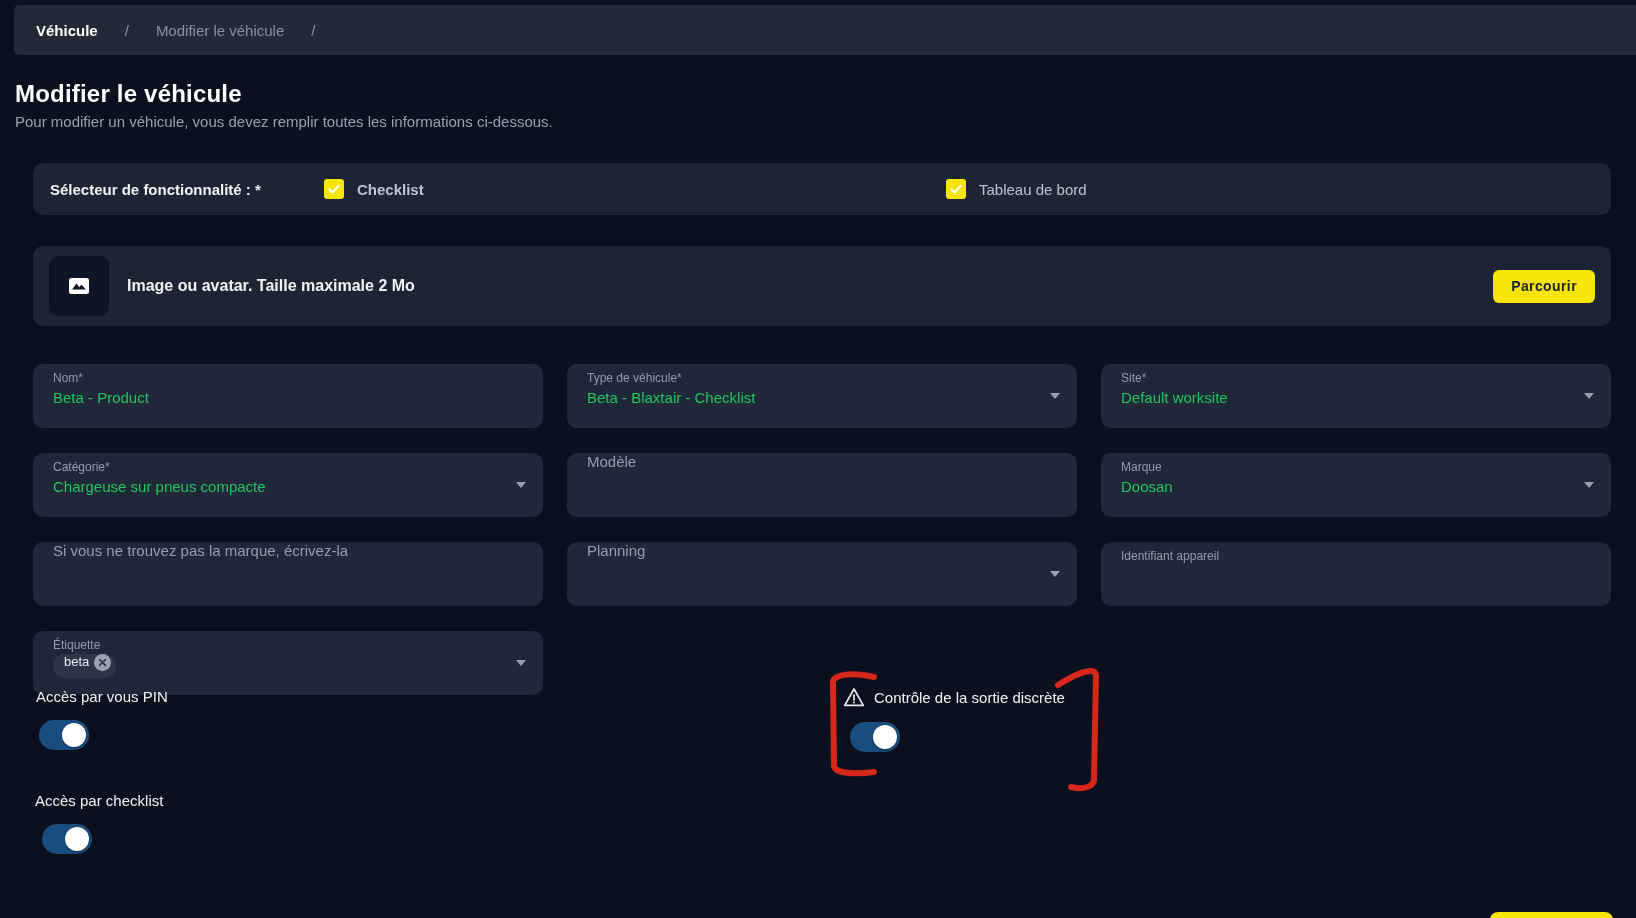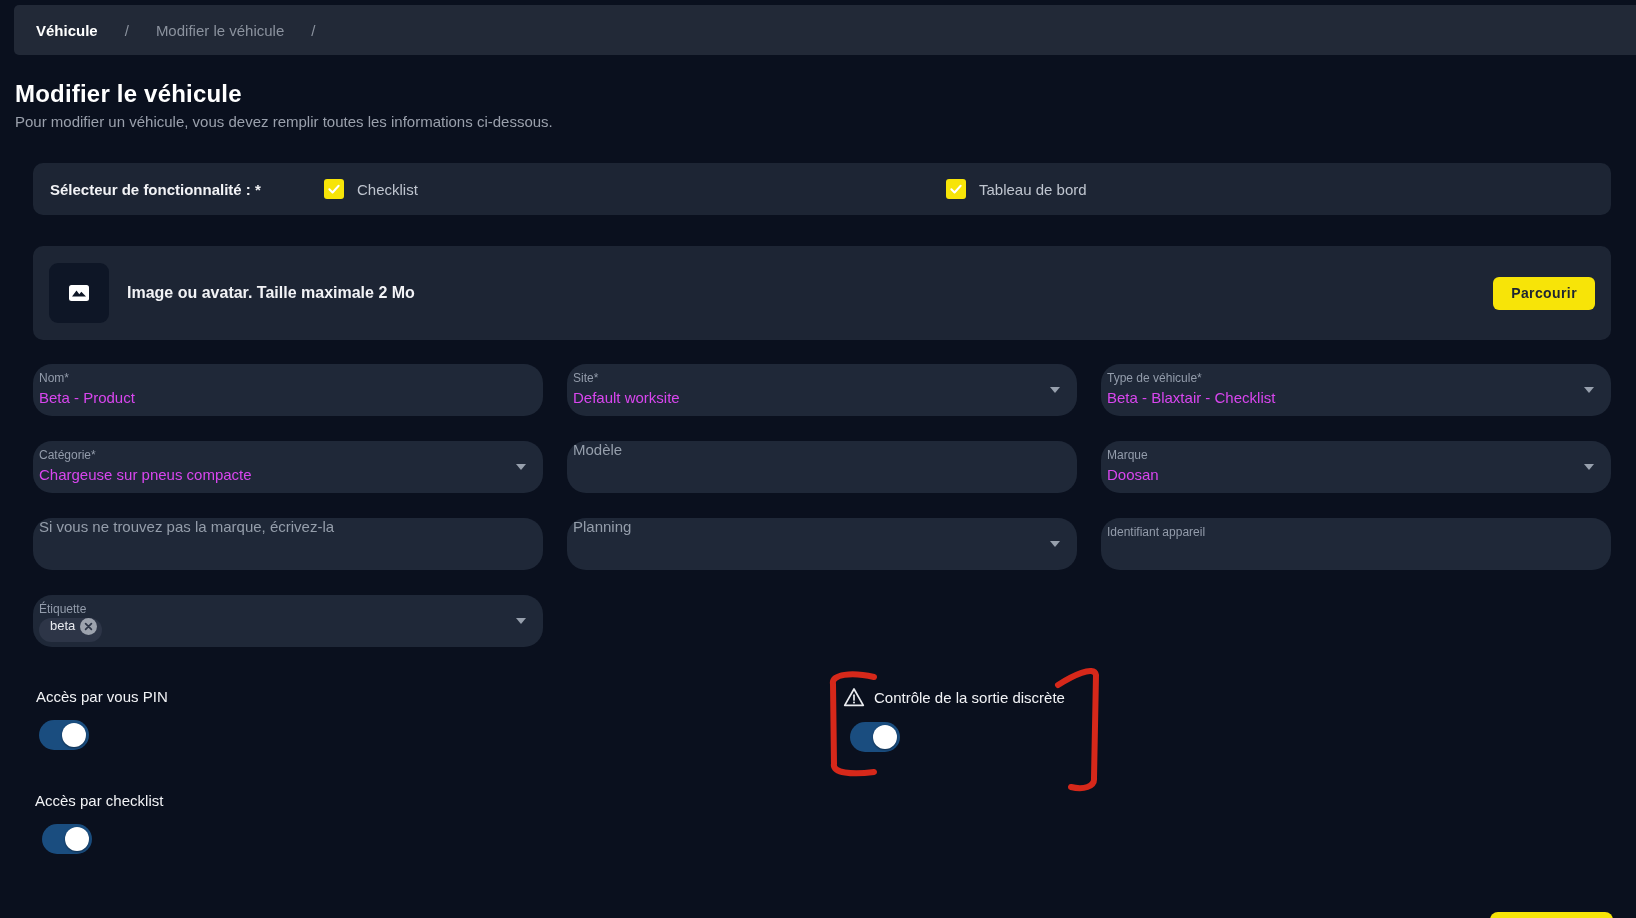--- a/index.html
+++ b/index.html
@@ -23,41 +23,41 @@
   .crumb-muted { color:#8b929e; cursor:pointer; }
   
   .page-header { position:absolute; left:15px; top:80px; }
   .page-title { font-size:24px; font-weight:700; color:#ffffff; letter-spacing:.2px; }
   .page-subtitle { margin-top:5px; font-size:15px; color:#9aa0ac; }
   
   .card { position:absolute; left:33px; width:1578px; background:#1d2534; border-radius:10px; }
   .selector-card { top:163px; height:52px; }
   .selector-label { position:absolute; left:17px; top:50%; transform:translateY(-50%); font-size:15px; font-weight:700; color:#f2f3f6; }
   .cb-option { position:absolute; top:50%; transform:translateY(-50%); display:flex; align-items:center; gap:13px; }
-  .cb-opt-1 { left:291px; }
+  .cb-opt-1 { left:291px;font-weight:bold; }
   .cb-opt-2 { left:913px; }
   .checkbox { width:20px; height:20px; border-radius:3px; background:#f7e408; display:flex; align-items:center; justify-content:center; cursor:pointer; }
   .cb-label { font-size:15px; color:#bfc5cf; }
   
-  .image-card { top:246px; height:94px; display:flex; align-items:center; padding:0 16px; }
+  .image-card { top:246px; height:80px; display:flex; align-items:center; padding:0 16px; }
   .img-thumb { width:60px; height:60px; background:#0e1626; border-radius:9px; display:flex; align-items:center; justify-content:center; }
   .img-text { margin-left:18px; font-size:16px; font-weight:700; color:#f2f3f6; }
   .browse-btn {
     margin-left:auto; height:33px; padding:0 18px; border:none; border-radius:6px;
     background:#f7e408; color:#1d2432; font-size:14px; font-weight:700;
     font-family:inherit; cursor:pointer; letter-spacing:.4px;
   }
   
   .fields-grid {
     position:absolute; left:33px; top:364px; width:1578px;
     display:grid; grid-template-columns:repeat(3,1fr); column-gap:24px; row-gap:25px;
   }
-  .field { position:relative; height:52px; background:#1f2838; border-radius:19px; padding:8px 40px 0 6px; cursor:pointer; }
+  .field { position:relative; height:64px; background:#1f2838; border-radius:10px; padding:8px 40px 0 20px; cursor:pointer; }
   .f-label { font-size:12px; color:#939cab; line-height:13px; }
-  .f-value { margin-top:4px; font-size:15px; color:#d946ef; white-space:nowrap; overflow:hidden; }
+  .f-value { margin-top:4px; font-size:15px; color:#22c55e; white-space:nowrap; overflow:hidden; }
   .field.empty { display:flex; align-items:flex-start; padding-top:0; }
   .f-ph { font-size:15px; color:#959eab; }
   .dd-arrow {
     position:absolute; right:17px; top:50%; margin-top:-3px;
     width:0; height:0;
     border-left:5.5px solid transparent; border-right:5.5px solid transparent;
     border-top:6.5px solid #97a0ad;
   }
   .chip {
     display:inline-flex; align-items:flex-start; gap:5px;
@@ -138,28 +138,28 @@
 </section>
 
 <div class="fields-grid">
 
   <div class="field">
     <div class="f-label">Nom*</div>
     <div class="f-value">Beta - Product</div>
   </div>
 
   <div class="field">
+    <div class="f-label">Type de véhicule*</div>
+    <div class="f-value">Beta - Blaxtair - Checklist</div>
+    <span class="dd-arrow"></span>
+  </div>
+
+  <div class="field">
     <div class="f-label">Site*</div>
     <div class="f-value">Default worksite</div>
-    <span class="dd-arrow"></span>
-  </div>
-
-  <div class="field">
-    <div class="f-label">Type de véhicule*</div>
-    <div class="f-value">Beta - Blaxtair - Checklist</div>
     <span class="dd-arrow"></span>
   </div>
 
   <div class="field">
     <div class="f-label">Catégorie*</div>
     <div class="f-value">Chargeuse sur pneus compacte</div>
     <span class="dd-arrow"></span>
   </div>
 
   <div class="field empty">

